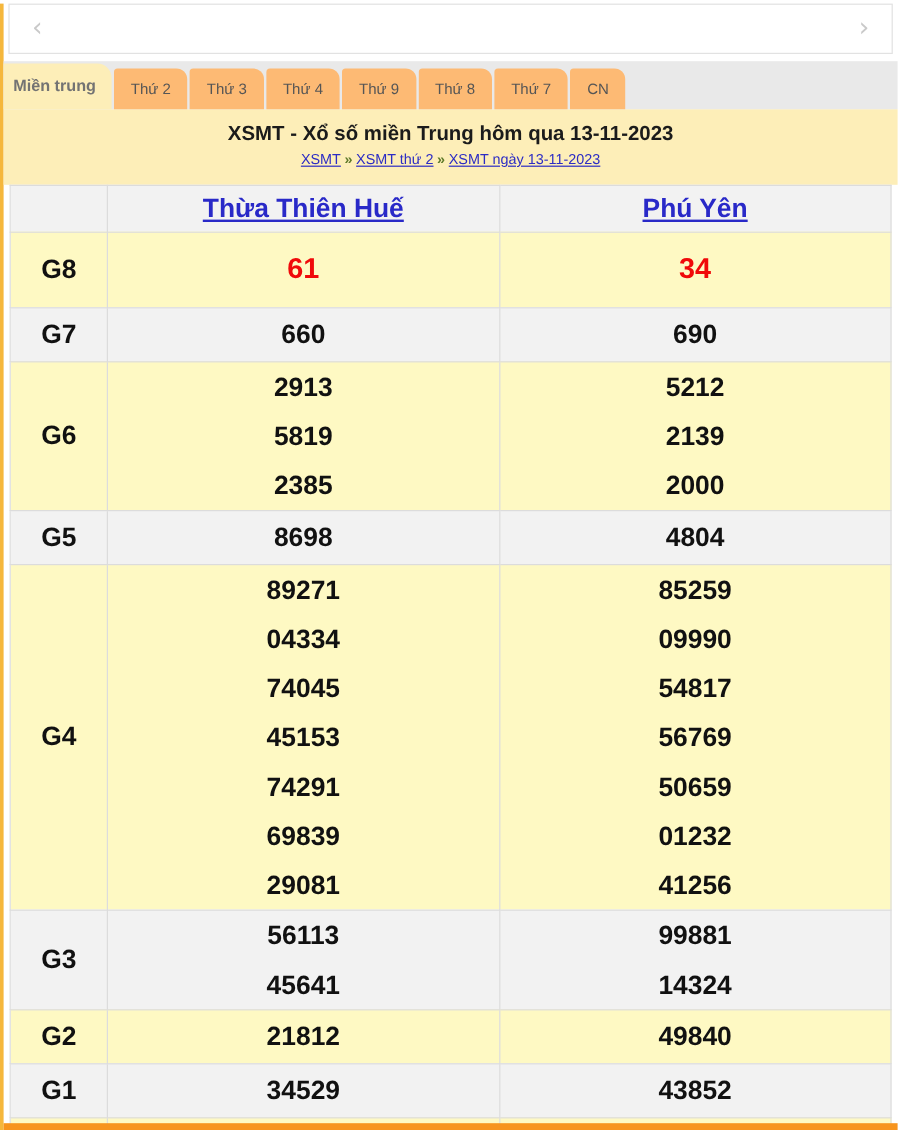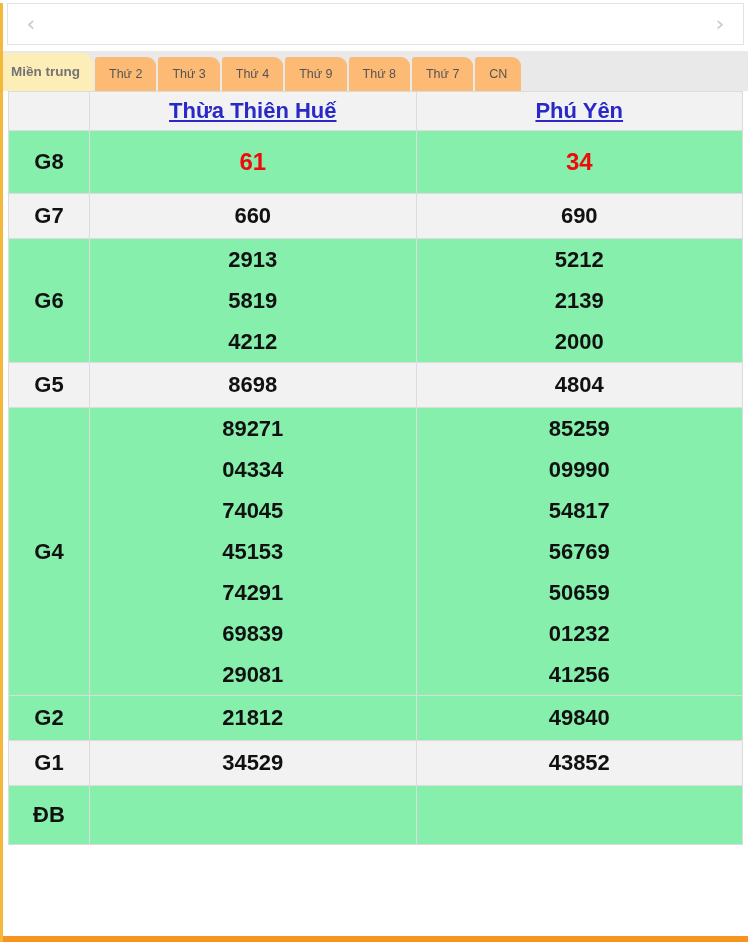--- a/index.html
+++ b/index.html
@@ -186,21 +186,21 @@
     background: #f2f2f2;
     font-size: 13.5px;
     font-weight: bold;
     padding: 0;
   }
   td.head-cell a {
     color: #2929c8;
     text-decoration: underline;
   }
   tr.shade td { background: #f2f2f2; }
-  tr.plain td { background: #86efac; }
+  tr.plain td { background: #fef9c3; }
   .num-line {
     line-height: 41px;
     height: 41px;
     text-align: center;
   }
   .num-red {
     color: #f00a0a;
     font-size: 24px;
   }
   .r-g8 td { height: 62px; }
@@ -234,20 +234,26 @@
     <div class="tab active">Miền trung</div>
     <div class="tab">Thứ 2</div>
     <div class="tab">Thứ 3</div>
     <div class="tab">Thứ 4</div>
     <div class="tab">Thứ 9</div>
     <div class="tab">Thứ 8</div>
     <div class="tab">Thứ 7</div>
     <div class="tab">CN</div>
   </div>
 
+  <div class="banner">
+    <div class="banner-title">XSMT - Xổ số miền Trung hôm qua 13-11-2023</div>
+    <div class="breadcrumb">
+      <a href="#">XSMT</a><span class="bc-sep">»</span><a href="#">XSMT thứ 2</a><span class="bc-sep">»</span><a href="#">XSMT ngày 13-11-2023</a>
+    </div>
+  </div>
 
   <div class="table-wrap">
     <table class="results">
       <tbody>
         <tr class="shade">
           <td class="prize-label head-cell"></td>
           <td class="head-cell"><a href="#">Thừa Thiên Huế</a></td>
           <td class="head-cell"><a href="#">Phú Yên</a></td>
         </tr>
 
@@ -269,21 +275,21 @@
           <td>
               <div>690</div>
             </td>
         </tr>
 
         <tr class="plain">
           <td class="prize-label">G6</td>
           <td>
             <div class="num-line">2913</div>
             <div class="num-line">5819</div>
-            <div class="num-line">4212</div>
+            <div class="num-line">2385</div>
           </td>
           <td>
             <div class="num-line">5212</div>
             <div class="num-line">2139</div>
             <div class="num-line">2000</div>
           </td>
         </tr>
 
         <tr class="shade r-g5">
           <td class="prize-label">G5</td>
@@ -310,20 +316,31 @@
             <div class="num-line">85259</div>
             <div class="num-line">09990</div>
             <div class="num-line">54817</div>
             <div class="num-line">56769</div>
             <div class="num-line">50659</div>
             <div class="num-line">01232</div>
             <div class="num-line">41256</div>
           </td>
         </tr>
 
+        <tr class="shade">
+          <td class="prize-label">G3</td>
+          <td>
+            <div class="num-line">56113</div>
+            <div class="num-line">45641</div>
+          </td>
+          <td>
+            <div class="num-line">99881</div>
+            <div class="num-line">14324</div>
+          </td>
+        </tr>
 
         <tr class="plain r-g2">
           <td class="prize-label">G2</td>
           <td>
               <div>21812</div>
             </td>
           <td>
               <div>49840</div>
             </td>
         </tr>

